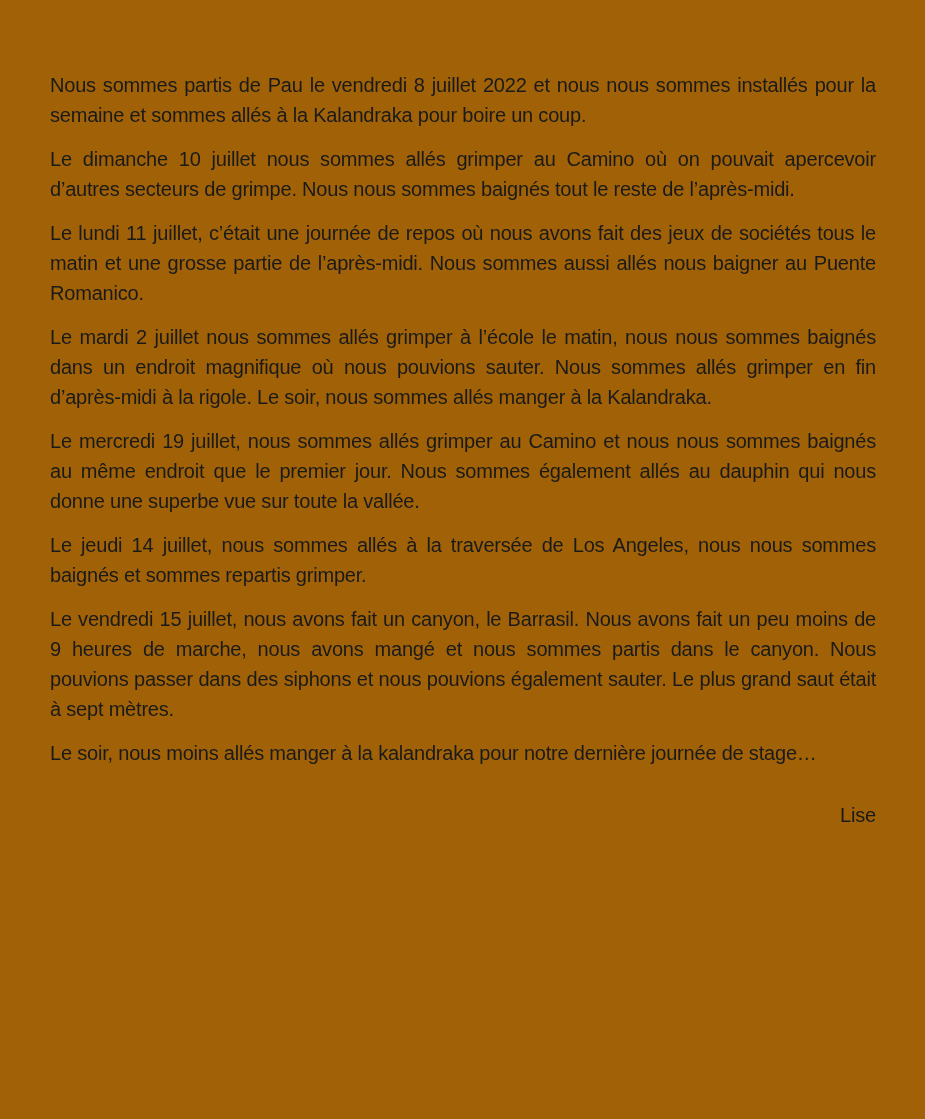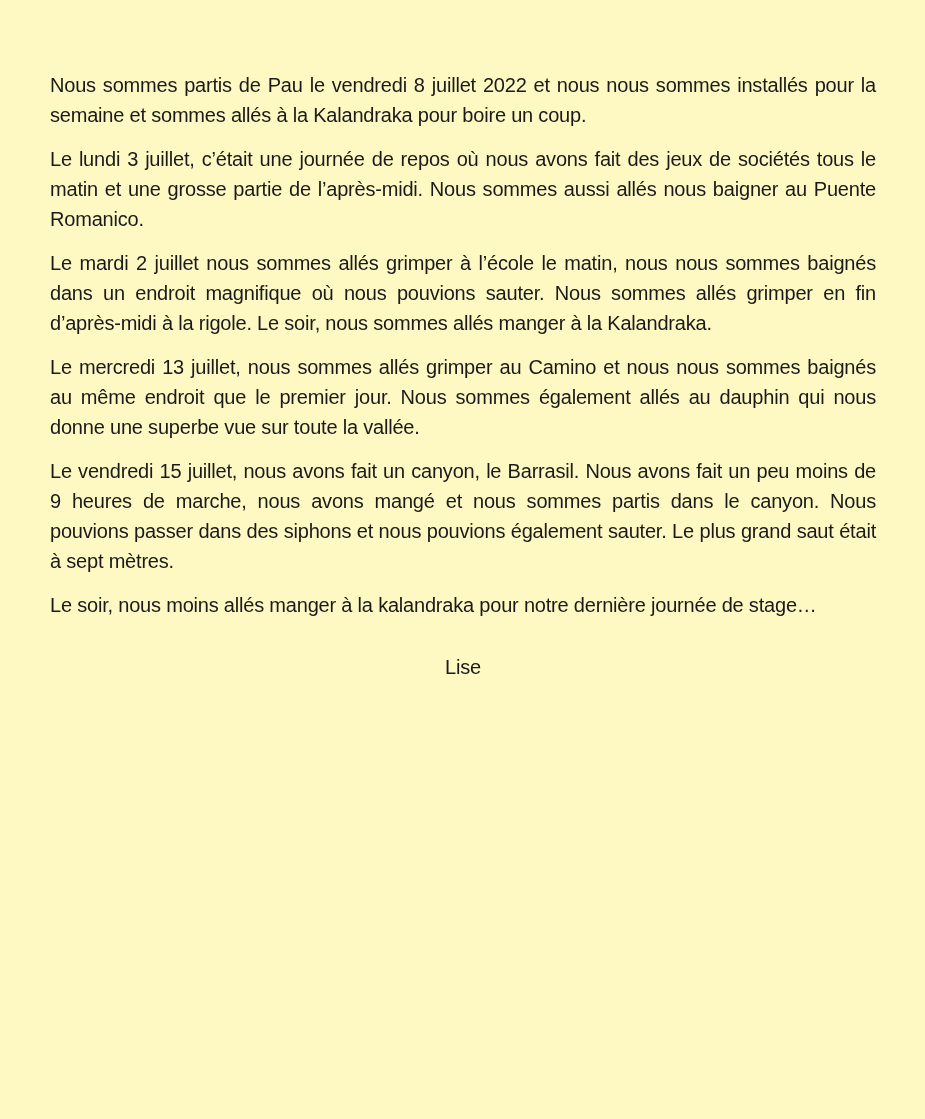--- a/index.html
+++ b/index.html
@@ -11,45 +11,47 @@
     width: 925px;
     height: 1119px;
     overflow: hidden;
     font-family: "Liberation Sans", "DejaVu Sans", sans-serif;
   }
   .page {
     box-sizing: border-box;
     width: 925px;
     height: 1119px;
     padding: 70px 49px 0 50px;
-    background: #fef9c3;
+    background: #a16207;
     color: #1a1a1a;
   }
   .doc-body p {
     margin: 0 0 14px 0;
     font-size: 20px;
     line-height: 30px;
     letter-spacing: -0.2px;
     text-align: justify;
     text-justify: inter-word;
   }
   .signature {
     margin-top: 32px;
     font-size: 20px;
     line-height: 30px;
     letter-spacing: -0.2px;
-    text-align: center;
+    text-align: right;
   }
 </style>
 </head>
 <body>
 
 <div class="page">
   <div class="doc-body">
     <p>Nous sommes partis de Pau le vendredi 8 juillet 2022 et nous nous sommes installés pour la semaine et sommes allés à la Kalandraka pour boire un coup.</p>
-    <p>Le lundi 3 juillet, c’était une journée de repos où nous avons fait des jeux de sociétés tous le matin et une grosse partie de l’après-midi. Nous sommes aussi allés nous baigner au Puente Romanico.</p>
+    <p>Le dimanche 10 juillet nous sommes allés grimper au Camino où on pouvait apercevoir d’autres secteurs de grimpe. Nous nous sommes baignés tout le reste de l’après-midi.</p>
+    <p>Le lundi 11 juillet, c’était une journée de repos où nous avons fait des jeux de sociétés tous le matin et une grosse partie de l’après-midi. Nous sommes aussi allés nous baigner au Puente Romanico.</p>
     <p>Le mardi 2 juillet nous sommes allés grimper à l’école le matin, nous nous sommes baignés dans un endroit magnifique où nous pouvions sauter. Nous sommes allés grimper en fin d’après-midi à la rigole. Le soir, nous sommes allés manger à la Kalandraka.</p>
-    <p>Le mercredi 13 juillet, nous sommes allés grimper au Camino et nous nous sommes baignés au même endroit que le premier jour. Nous sommes également allés au dauphin qui nous donne une superbe vue sur toute la vallée.</p>
+    <p>Le mercredi 19 juillet, nous sommes allés grimper au Camino et nous nous sommes baignés au même endroit que le premier jour. Nous sommes également allés au dauphin qui nous donne une superbe vue sur toute la vallée.</p>
+    <p>Le jeudi 14 juillet, nous sommes allés à la traversée de Los Angeles, nous nous sommes baignés et sommes repartis grimper.</p>
     <p>Le vendredi 15 juillet, nous avons fait un canyon, le Barrasil. Nous avons fait un peu moins de 9 heures de marche, nous avons mangé et nous sommes partis dans le canyon. Nous pouvions passer dans des siphons et nous pouvions également sauter. Le plus grand saut était à sept mètres.</p>
     <p>Le soir, nous moins allés manger à la kalandraka pour notre dernière journée de stage…</p>
   </div>
   <div class="signature">Lise</div>
 </div>
 
 </body></html>

